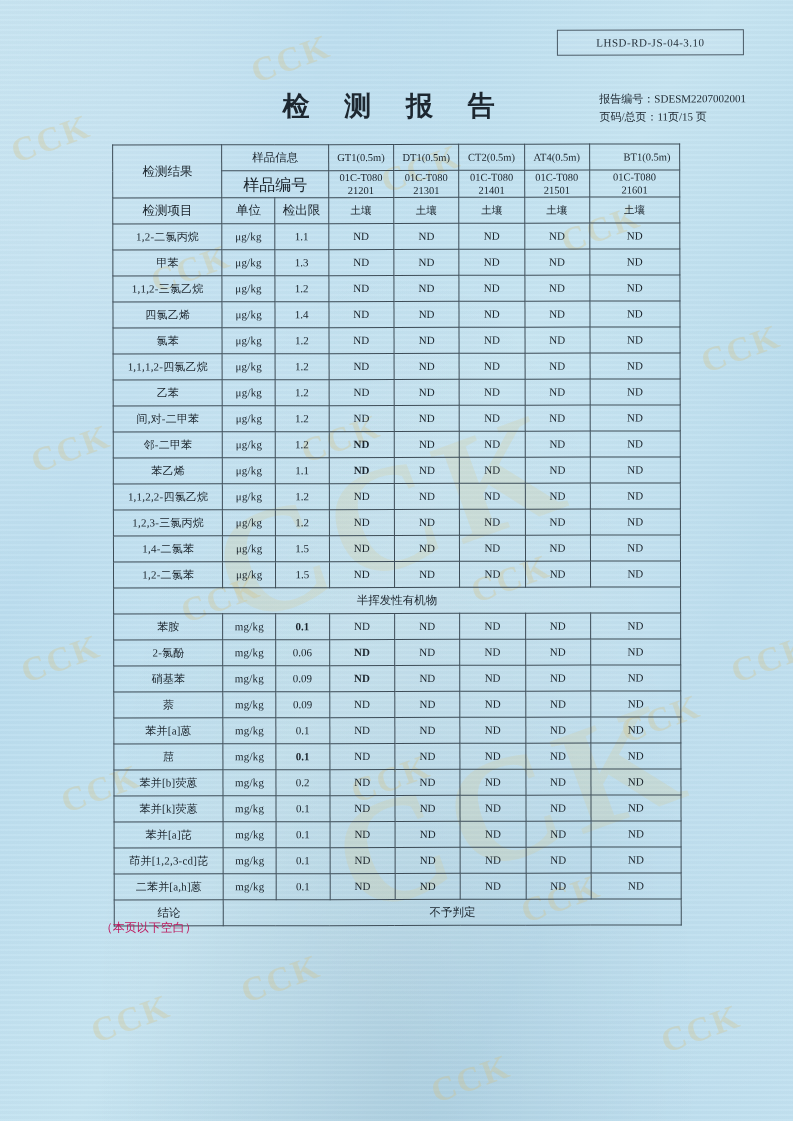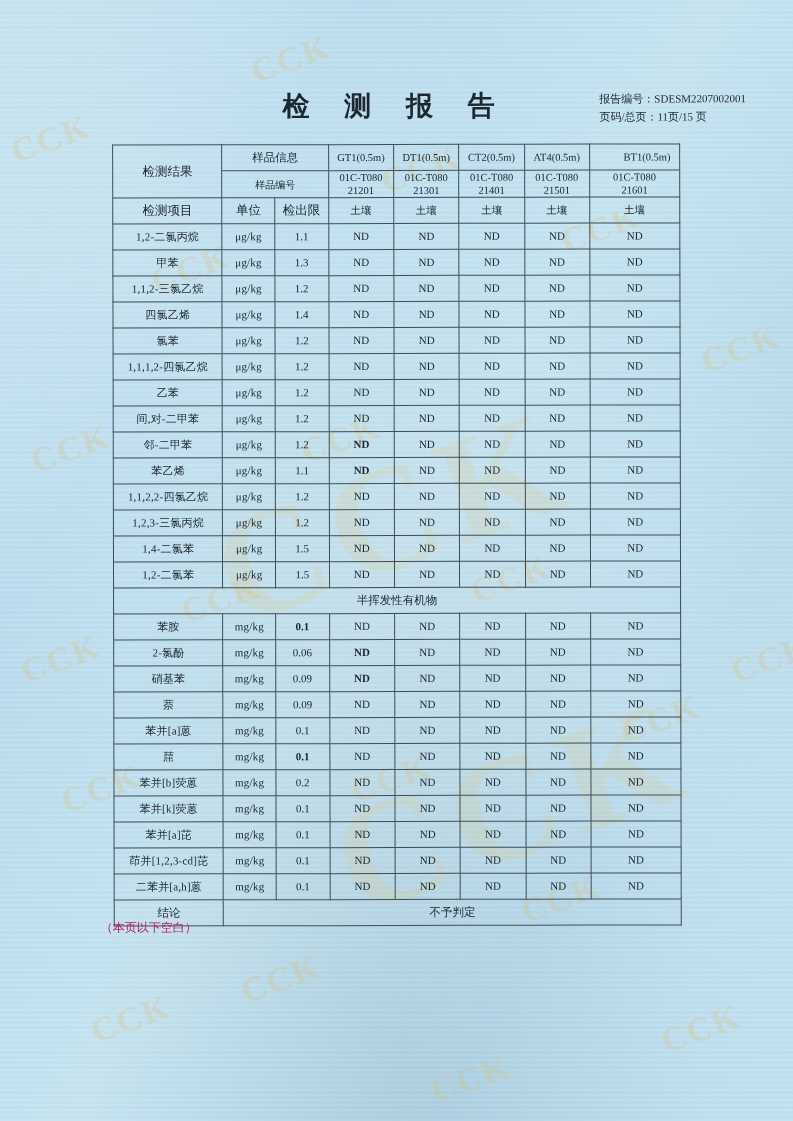--- a/index.html
+++ b/index.html
@@ -123,21 +123,21 @@
   }
   td.hdr-left {
     font-size: 12.5px;
     margin-top: 44px;
   }
   td.sample-info {
     font-size: 11.5px;
     margin-top: 37px;
   }
   td.sample-code {
-    font-size: 10px;
+    font-size: 16px;
   }
   .colhead {
     font-size: 10.5px;
     line-height: 14px;
   }
   td.item {
     font-size: 11px;
     letter-spacing: 0.2px;
   }
   td.section {
@@ -189,20 +189,23 @@
     <div class="wm" style="left: 20px; top: 640px;">CCK</div>
     <div class="wm" style="left: 380px; top: 150px;">CCK</div>
     <div class="wm" style="left: 560px; top: 210px;">CCK</div>
     <div class="wm" style="left: 250px; top: 40px;">CCK</div>
     <div class="wm big" style="left: 210px; top: 430px;">CCK</div>
     <div class="wm big" style="left: 330px; top: 720px;">CCK</div>
   </div>
 
 <div class="content skew">
 
+  <div class="doc-code">
+    <span>LHSD-RD-JS-04-3.10</span>
+  </div>
 
   <div class="title">检 测 报 告</div>
 
   <div class="meta">
     <div>报告编号：SDESM2207002001</div>
     <div>页码/总页：11页/15 页</div>
   </div>
 
   <div class="table-wrap">
     <table class="report">

